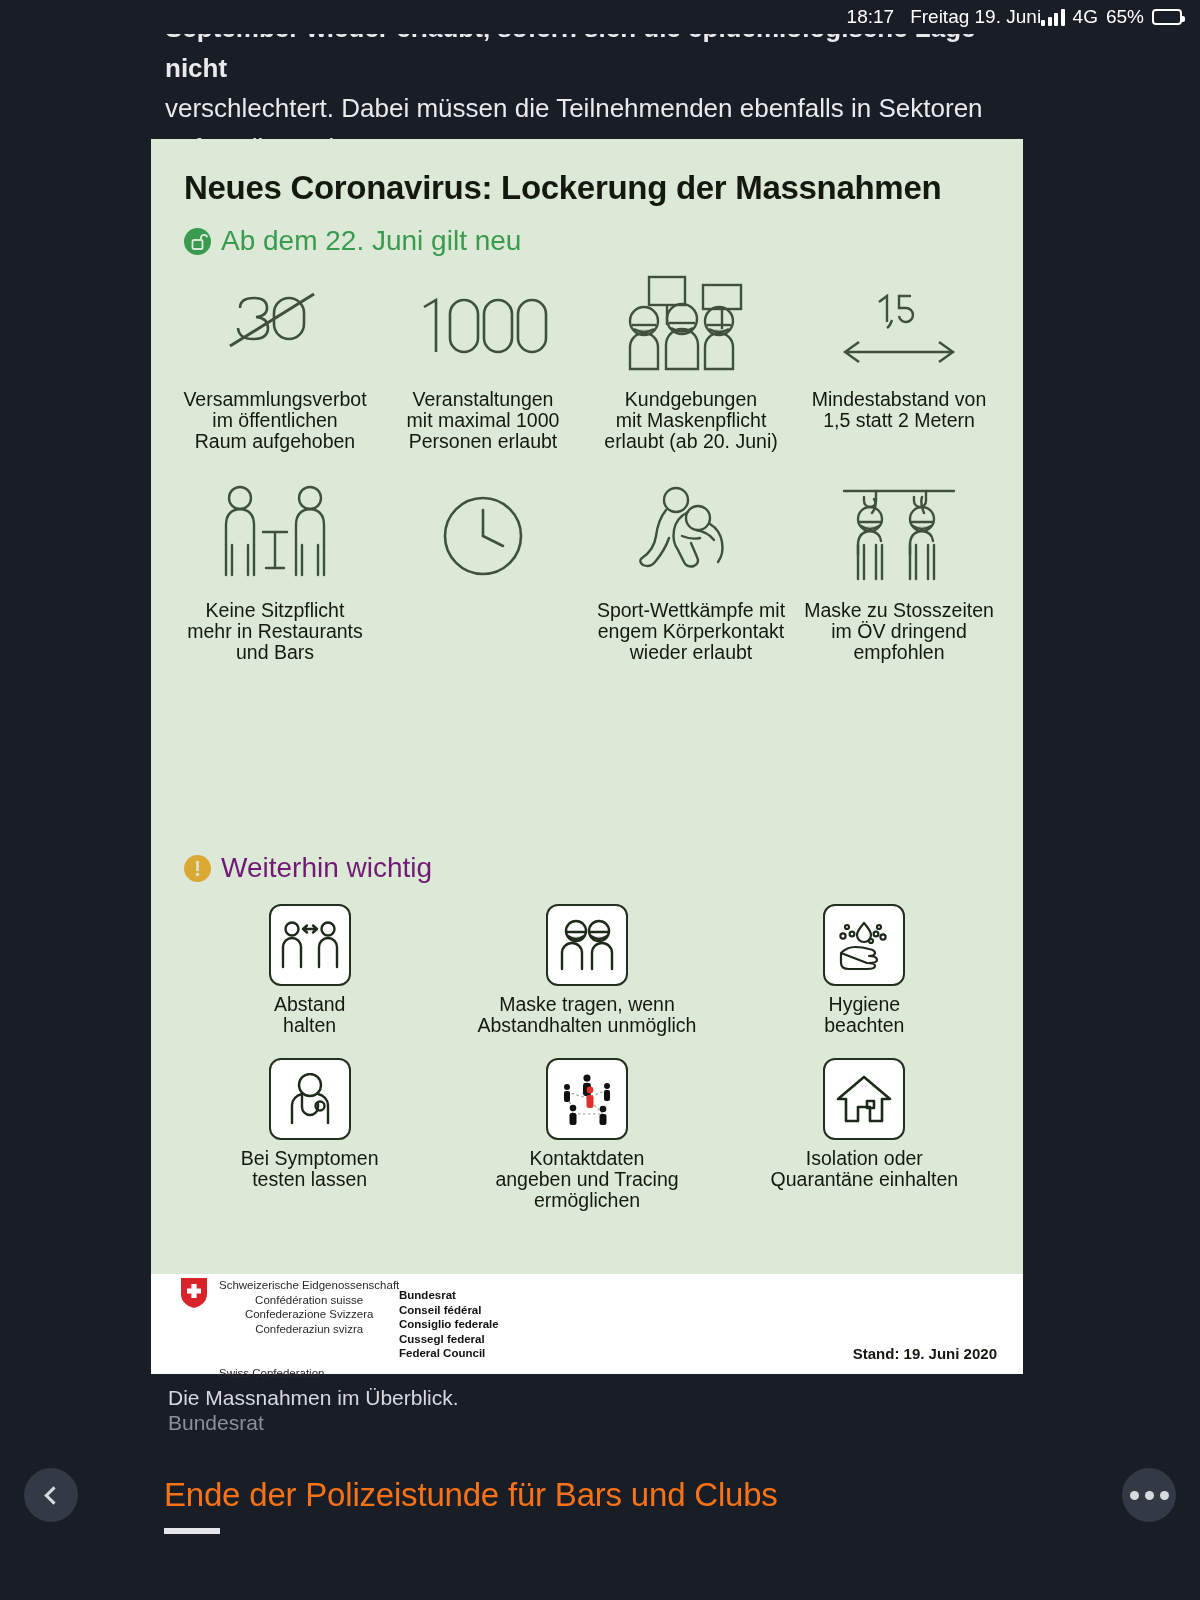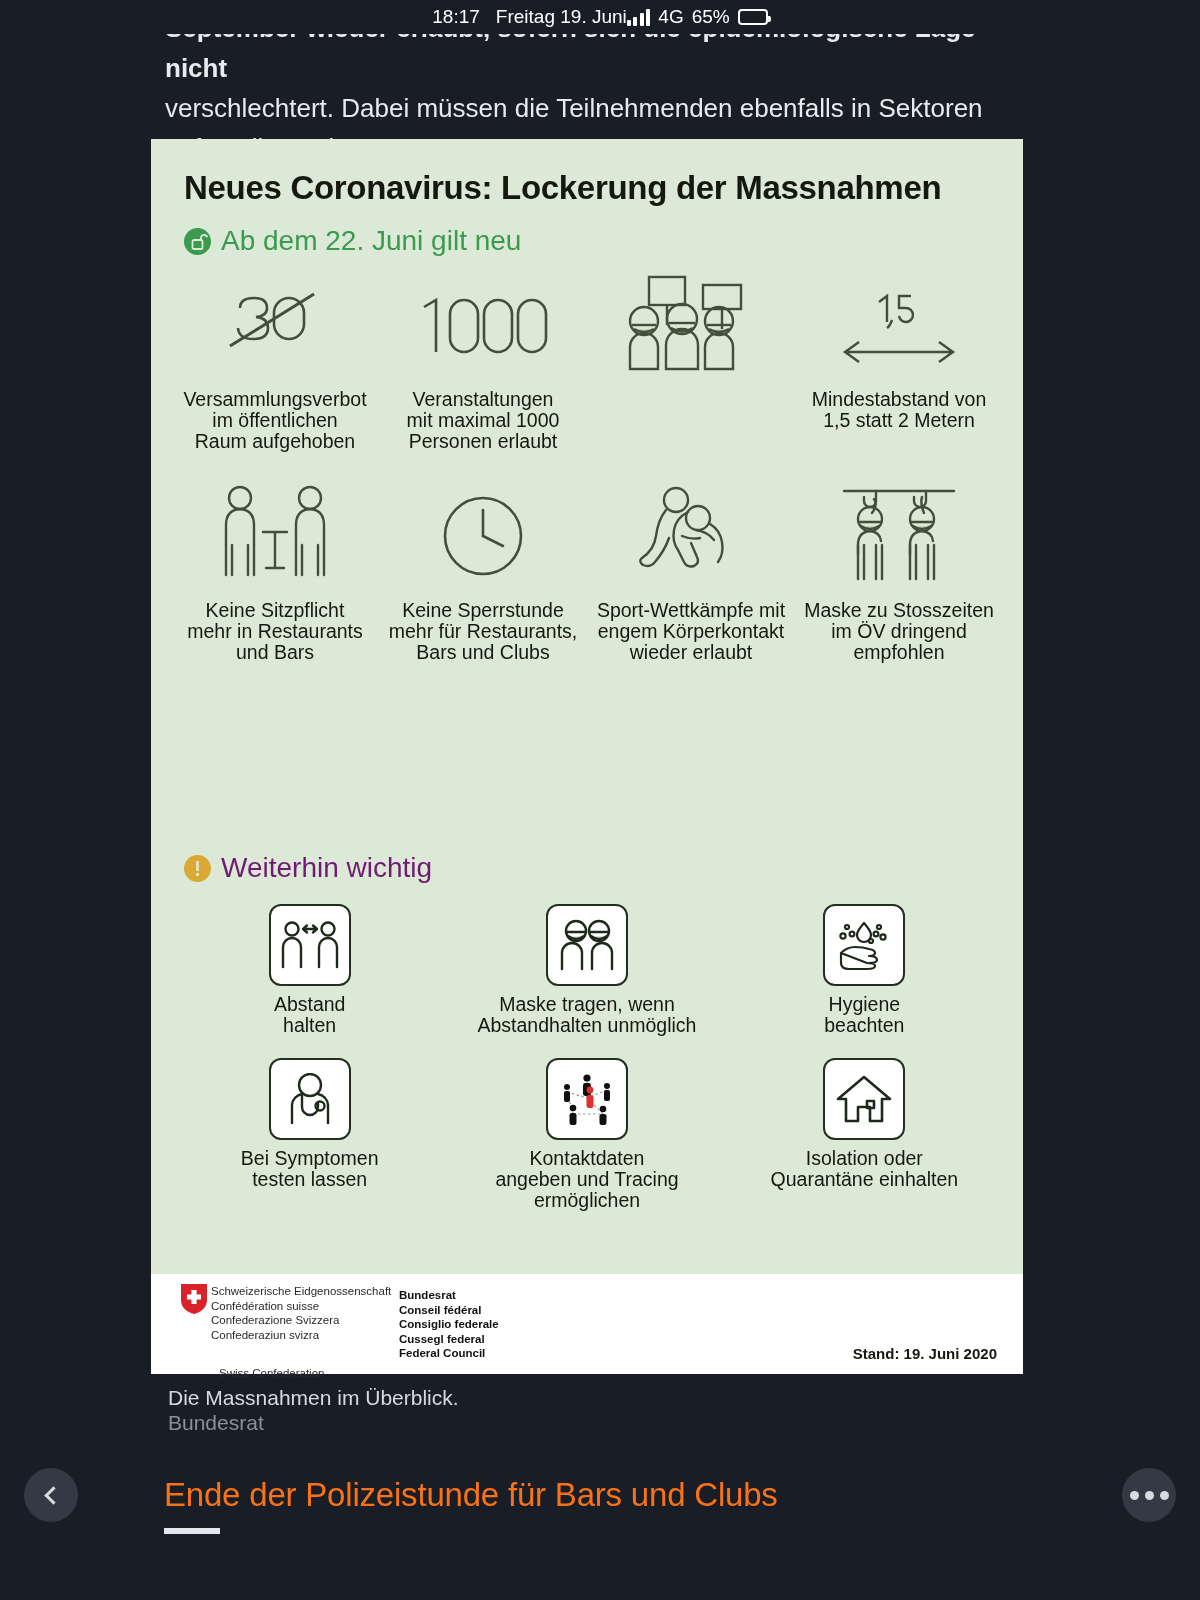--- a/index.html
+++ b/index.html
@@ -7,21 +7,21 @@
     width: 1200px; height: 1600px;
     background: #191d26;
     font-family: "Liberation Sans", sans-serif;
     overflow: hidden;
   }
   .phone { position: relative; width: 1200px; height: 1600px; background: #191d26; }
 
   
   .statusbar {
     position: absolute; top: 0; left: 0; width: 1200px; height: 34px;
-    display: flex; align-items: center; justify-content: center;
+    display: flex; align-items: center; justify-content: flex-end;
     padding: 0 18px; color: #ffffff; font-size: 19px; z-index: 20;
     background: #191d26;
   }
   .sb-left { display: flex; align-items: baseline; gap: 16px; }
   .sb-right { display: flex; align-items: center; gap: 8px; }
   .signal { display: flex; align-items: flex-end; gap: 2.5px; height: 17px; }
   .signal i { display: block; width: 4px; background: #ffffff; border-radius: 1px; }
   .signal i:nth-child(1) { height: 6px; }
   .signal i:nth-child(2) { height: 9px; }
   .signal i:nth-child(3) { height: 13px; }
@@ -89,21 +89,21 @@
     width: 82px; height: 82px; background: #ffffff;
     border: 2.5px solid #23301f; border-radius: 12px;
     display: flex; align-items: center; justify-content: center;
   }
 
   
   .ig-footer {
     position: absolute; left: 151px; top: 1274px; width: 872px; height: 100px;
     background: #ffffff;
   }
-  .swiss-logo { position: absolute; left: 30px; top: 10px; display: flex; gap: 4px; }
+  .swiss-logo { position: absolute; left: 30px; top: 4px; display: flex; gap: 12px; text-align: center; }
   .shield { width: 26px; height: 30px; position: relative; }
   .langs { font-size: 11.5px; line-height: 14.5px; color: #2a2a2a; }
   .langs2 { position: absolute; left: 248px; top: 14px; font-size: 11.5px; line-height: 14.5px; color: #111; font-weight: bold; }
   .swisscon { position: absolute; left: 68px; top: 93px; font-size: 11.5px; color: #2a2a2a; }
   .stand { position: absolute; right: 26px; bottom: 12px; font-size: 15px; font-weight: bold; color: #15180f; }
 
   
   .caption { position: absolute; left: 168px; top: 1386px; color: #d7d9dd; font-size: 21px; }
   .credit  { position: absolute; left: 168px; top: 1411px; color: #8a8f99; font-size: 21px; }
 
@@ -213,20 +213,21 @@
               <path d="M50 50 h26"></path>
               <path d="M52 55 q11 7 22 0" fill="#c3d4bc"></path>
               <path d="M47 96 v-24 a16 16 0 0 1 32 0 v24 z"></path>
               <circle cx="100" cy="48" r="14"></circle>
               <path d="M88 52 h24"></path>
               <path d="M90 56 q10 6 20 0" fill="#c3d4bc"></path>
               <path d="M86 96 v-22 a14 14 0 0 1 28 0 v22 z"></path>
             </g>
           </svg>
         </div>
+        <div class="cap">Kundgebungen<br>mit Maskenpflicht<br>erlaubt (ab 20. Juni)</div>
       </div>
 
       <div class="cell">
         <div class="art">
           <svg width="120" height="90" viewBox="0 0 120 90">
             <g fill="none" stroke="#40503a" stroke-width="2.4">
               <path d="M40 22 l8-6 v26"></path>
               <path d="M72 16 h-12 v12 h7 a7 7 0 1 1-7 8"></path>
               <path d="M53 40 q-2 6-5 8"></path>
               <path d="M20 62 l-14 10 l14 10 M6 72 h108 M100 62 l14 10 l-14 10"></path>
@@ -258,21 +259,20 @@
       <div class="cell">
         <div class="art">
           <svg width="96" height="96" viewBox="0 0 96 96">
             <g fill="none" stroke="#40503a" stroke-width="2.6" stroke-linecap="round">
               <circle cx="48" cy="48" r="38"></circle>
               <line x1="48" y1="48" x2="48" y2="22"></line>
               <line x1="48" y1="48" x2="68" y2="58"></line>
             </g>
           </svg>
         </div>
-        <div class="cap">Keine Sperrstunde<br>mehr für Restaurants,<br>Bars und Clubs</div>
       </div>
 
       <div class="cell">
         <div class="art">
           <svg width="110" height="104" viewBox="0 0 110 104">
             <g fill="none" stroke="#40503a" stroke-width="2.4" stroke-linecap="round" stroke-linejoin="round">
               <circle cx="40" cy="16" r="12"></circle>
               <circle cx="62" cy="34" r="12"></circle>
               <path d="M30 26 q-8 10-10 26 q-2 14-14 22 q-4 3 1 7 q7 3 12-3 q10-12 14-24"></path>
               <path d="M52 28 q-12 6-14 18 q-2 12 4 20 l6 12 q3 6 10 4 q6-3 3-9 l-6-14"></path>

